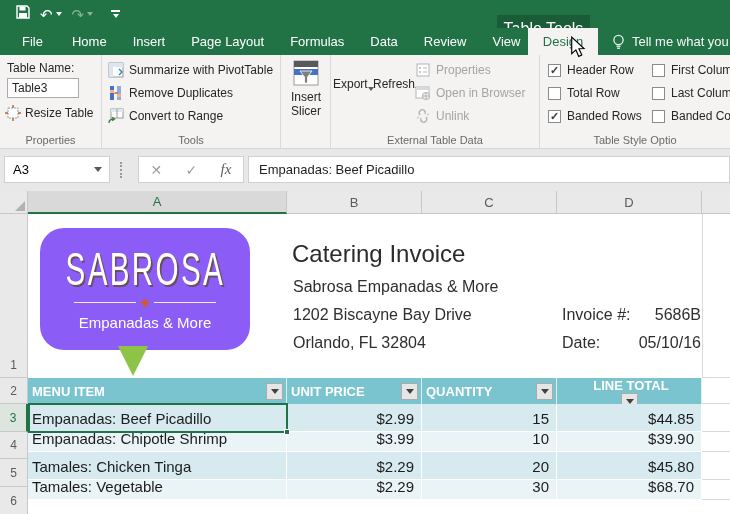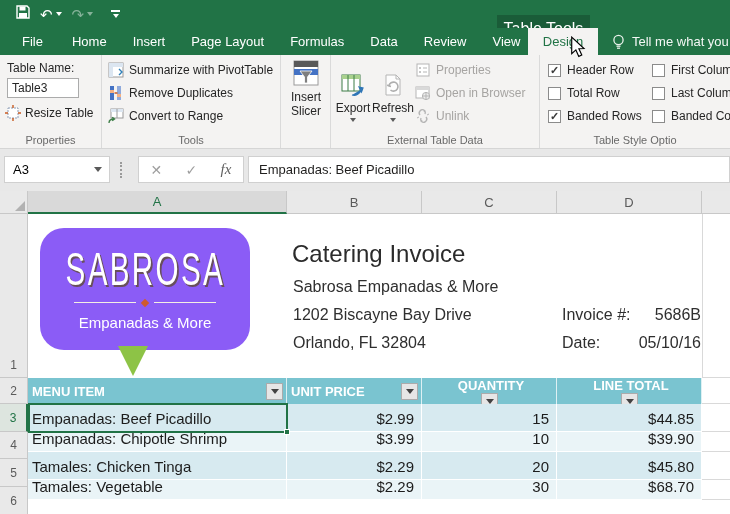--- a/index.html
+++ b/index.html
@@ -41,21 +41,21 @@
   .tn-input { position:absolute; left:7px; top:23px; width:72px; height:20px; background:#fff; border:1px solid #ababab;
               font-size:12px; padding-left:4px; display:flex; align-items:center; }
   .resize-btn { position:absolute; left:5px; top:50px; display:flex; align-items:center; gap:4px; }
 
   .tool-item { position:absolute; left:6px; display:flex; align-items:center; gap:5px; white-space:nowrap; }
   .ticon { width:16px; height:16px; flex:0 0 16px; }
 
   .slicer-btn { position:absolute; left:2px; top:4px; width:46px; text-align:center; }
   .slicer-btn .lines { line-height:14px; }
 
-  .big-btn { position:absolute; top:18px; width:40px; display:flex; flex-direction:column; align-items:center; }
+  .big-btn { position:absolute; top:10px; width:40px; display:flex; flex-direction:row; align-items:flex-end; }
   .big-btn .blabel { margin-top:2px; }
   .ext-small { position:absolute; left:84px; display:flex; align-items:center; gap:5px; color:#a6a4a2; white-space:nowrap; }
   .dimtext { color:#a6a4a2; }
 
   .chk-row { position:absolute; display:flex; align-items:center; gap:6px; white-space:nowrap; }
   .chk { width:13px; height:13px; background:#fff; border:1px solid #8b8b8b; font-size:11px; line-height:11px;
          color:#3b3b3b; text-align:center; font-weight:bold; }
 
   
   .fbar { position:relative; height:42px; background:#e8e8e8; }
@@ -404,21 +404,21 @@
 
         <div class="trow hd-row">
           <div class="hd-cell c-a">
             <span>MENU ITEM</span>
             <span class="fbtn"></span>
           </div>
           <div class="hd-cell c-b" style="justify-content:space-between; padding-right:0;">
             <span>UNIT PRICE</span>
             <span class="fbtn"></span>
           </div>
-          <div class="hd-cell c-c" style="justify-content:space-between; padding-right:0;flex-direction:column;">
+          <div class="hd-cell c-c" style="justify-content:space-between; padding-right:0;">
             <span>QUANTITY</span>
             <span class="fbtn"></span>
           </div>
           <div class="hd-cell c-d" style="justify-content:space-between; padding-right:0;">
             <span>LINE TOTAL</span>
             <span class="fbtn"></span>
           </div>
           <div class="hd-cell c-e"></div>
         </div>
 

